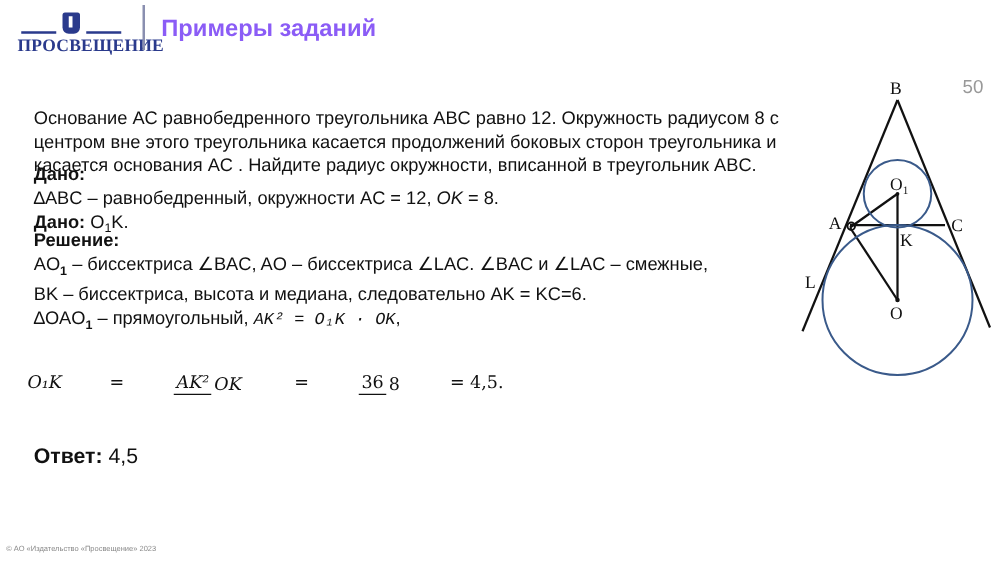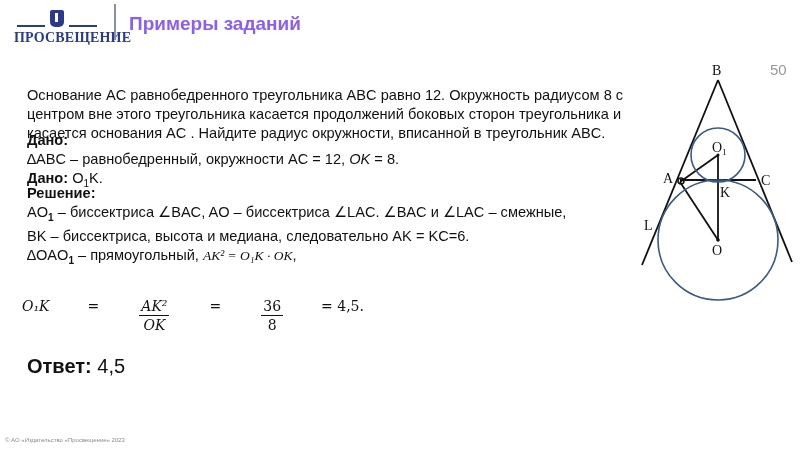--- a/index.html
+++ b/index.html
@@ -10,27 +10,27 @@
   .logo-line { position:absolute; top:15px; height:2px; background:#2a3a8c; width:28px; }
   .logo-text { position:absolute; left:0; top:20px; width:86px; text-align:center; font-family:"Liberation Serif", serif; font-weight:bold; font-size:14px; color:#2a3a8c; letter-spacing:0.2px; }
   .divider { position:absolute; left:114px; top:4px; width:2px; height:36px; background:#8a8fb0; }
   .title { position:absolute; left:129px; top:13px; font-size:19px; font-weight:bold; color:#8b5cf6; }
   .page-num { position:absolute; left:770px; top:25px; font-size:15px; color:#999;margin-top:36px; }
   .problem { position:absolute; left:27px; top:71px; width:620px; font-size:14.6px; line-height:19px; color:#111;margin-top:15px; }
   .block { position:absolute; left:27px; font-size:14.6px; line-height:19px; }
   .given { top:131px; }
   .solution { top:184px; width:590px; }
   .b { font-weight:bold; }
-  .mi { font-family:Liberation Serif, serif; font-style:italic; font-size:13.5px; }
+  .mi { font-family:Liberation Mono, monospace; font-style:italic; font-size:13.5px; }
   .formula { position:absolute; left:22px; top:298px; display:flex; align-items:flex-start; font-family:"DejaVu Serif", serif; font-size:14px;gap:32px; }
-  .frac { display:inline-flex; flex-direction:column; align-items:center; margin:0 6px; }
+  .frac { display:inline-flex; flex-direction:row; align-items:center; margin:0 6px; }
   .frac .num { border-bottom:1.3px solid #111; padding:0 2px 1px; }
   .frac .den { padding:1px 2px 0; }
   .eq { margin:0 2px; }
-  .answer { position:absolute; left:27px; top:355px; font-size:20px; }
+  .answer { position:absolute; left:27px; top:355px; font-size:17px; }
   .footer { position:absolute; left:5px; top:437px; font-size:6px; color:#8a8a8a; }
   .diagram { position:absolute; left:630px; top:55px; width:170px; height:260px; }
   .lbl { font-family:"Liberation Serif", serif; font-size:14px; fill:#111; }
 </style>
 </head>
 <body>
 
 <div class="logo">
   <div class="logo-line" style="left:3px;"></div>
   <div class="logo-mark"></div>

